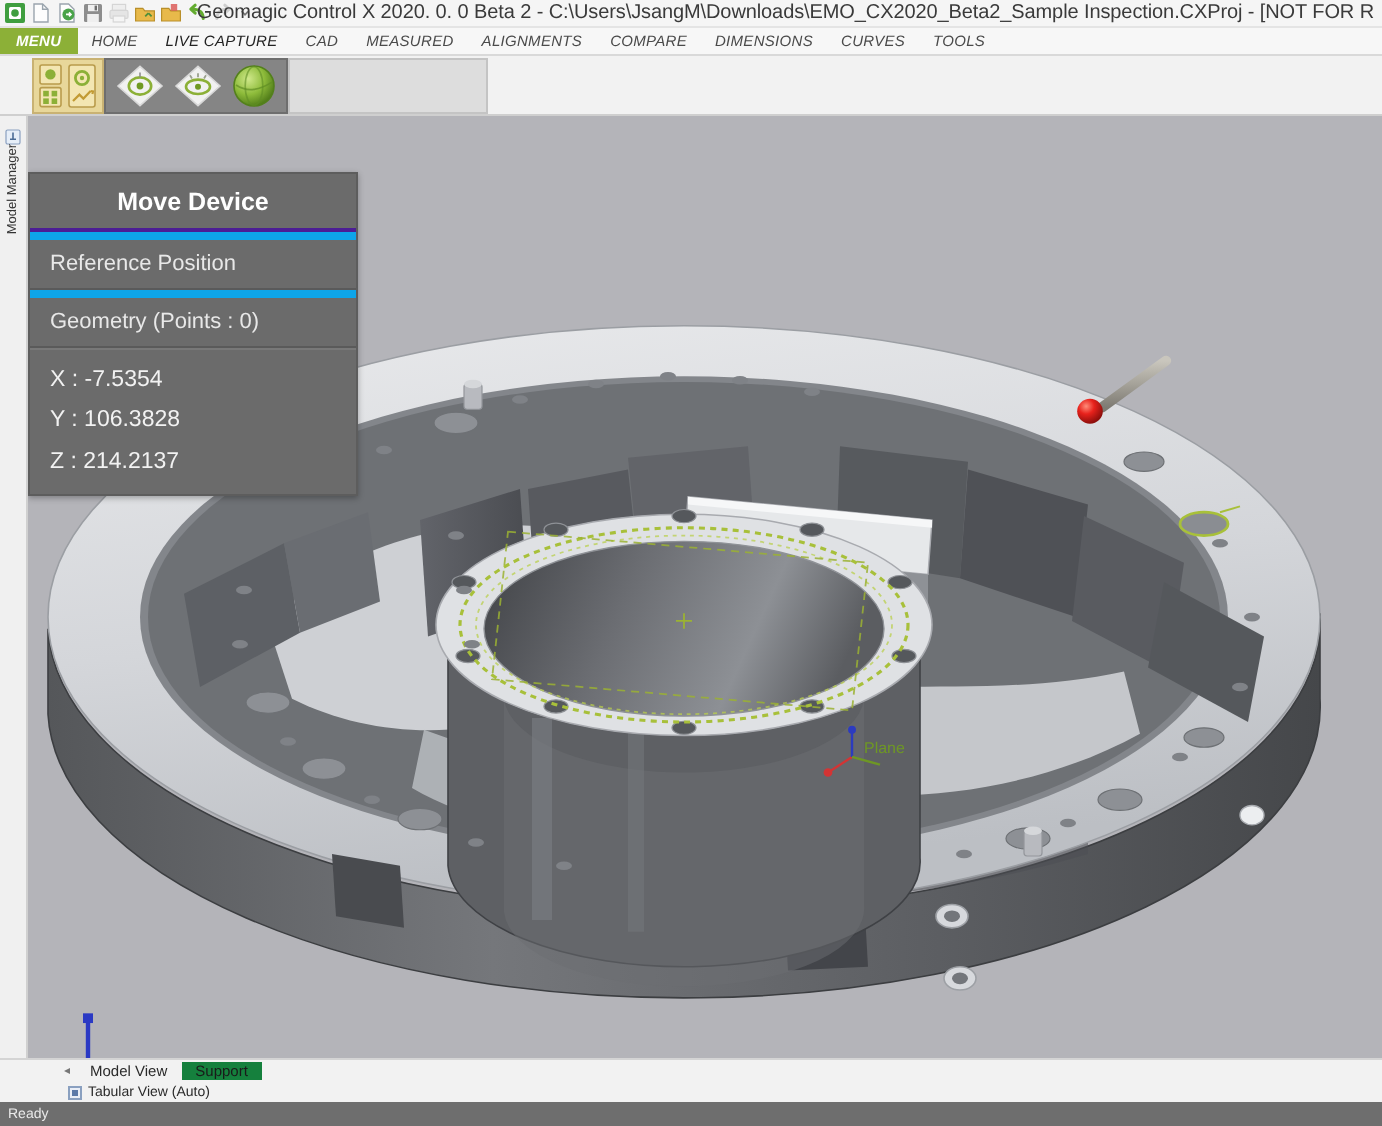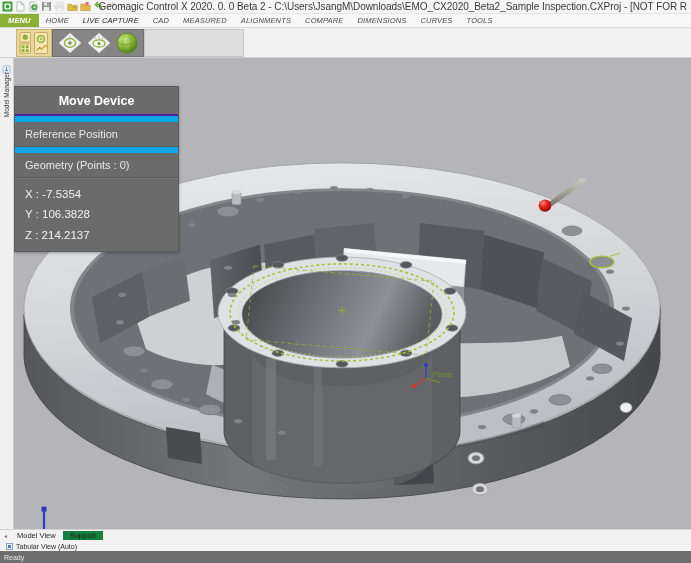--- a/index.html
+++ b/index.html
@@ -164,41 +164,41 @@
     font-size: 12.5px;
     font-weight: bold;
     padding: 7px 4px 6px 4px;
     border-bottom: 2px solid #4c1d95;
   }
   .md-row {
     color: #e8e8e8;
     font-size: 11px;
     padding: 6px 8px 6px 10px;
     border-bottom: 1px solid #5a5a5a;
-    border-top: 6px solid #0ea5e9;
+    border-top: 4px solid #0ea5e9;
   }
   .md-coords {
     padding: 5px 8px 6px 10px;
     border-top: 1px solid #787878;
   }
   .md-coord {
     color: #f2f2f2;
     font-size: 11.5px;
     padding: 3px 0 3px 0;
     line-height: 1.25;
   }
 
   
   .bottom-tabs {
     height: 22px;
     background: #f2f2f2;
     border-top: 1px solid #d4d4d4;
     flex: 0 0 22px;
     position: relative;
-    padding-left: 0;
+    padding-left: 28px;
   }
   .bt-row1 {
     height: 11px;
     display: flex; align-items: center;
     gap: 0px;
   }
   .bt-arrow {
     font-size: 6px; color: #777;
     padding: 0 3px 0 4px;
     line-height: 1;

